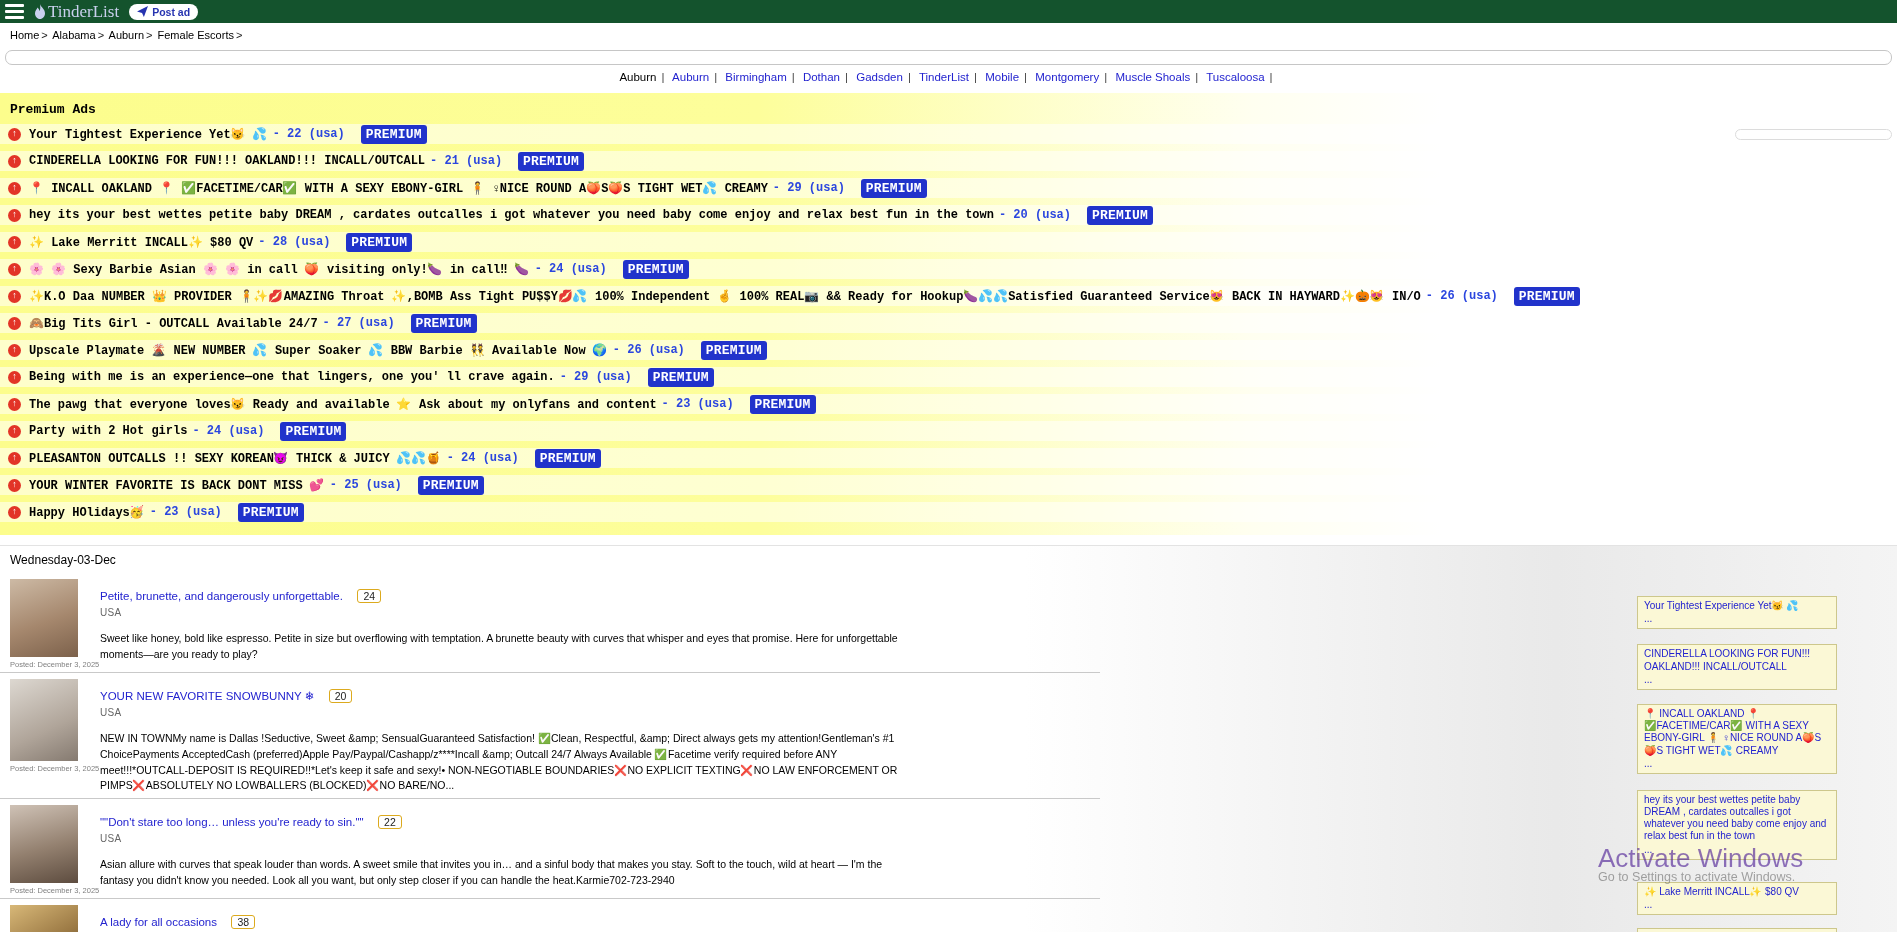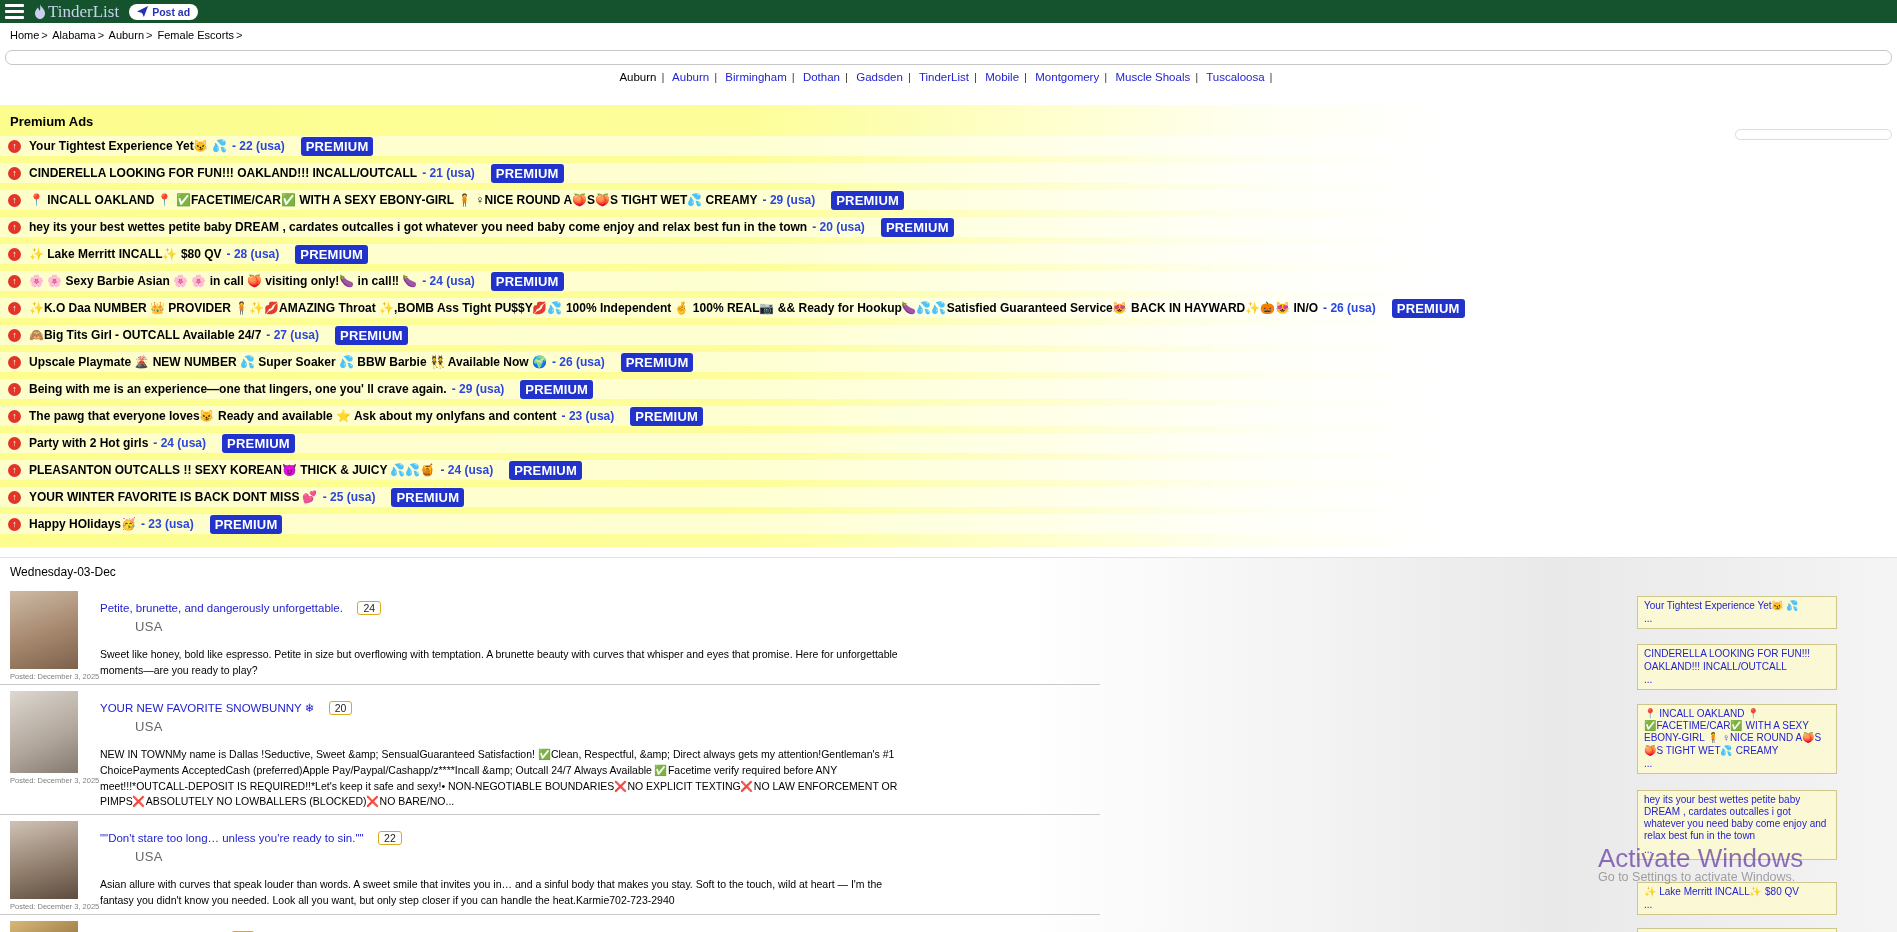--- a/index.html
+++ b/index.html
@@ -19,22 +19,22 @@
   .breadcrumb{font-size:11px;margin:6px 0 0 10px;color:#000;}
   .bc-item{cursor:pointer;}
   .bc-sep{margin:0 2px;color:#222;}
   .searchbox{height:15px;border:1px solid #c6c6c6;border-radius:7px;margin:9px 5px 0;background:#fff;width:1887px;}
   .citynav{text-align:center;font-size:11.5px;margin-top:6px;color:#333;}
   .city-link{color:#2323cf;cursor:pointer;}
   .city-item:first-of-type .city-link{color:#000;}
   .city-sep{margin:0 5px;color:#444;}
 
   
-  .premium{margin-top:22px;padding:2px 0 6px;
-    background:linear-gradient(to right,#fcfd8c 0%,#fdfe9b 40%,#fffff0 66%,#ffffff 76%);}
+  .premium{margin-top:10px;padding:2px 0 6px;
+    background:linear-gradient(to right,#fcfd8c 0%,#fdfe9b 40%,#fffff0 66%,#ffffff 76%);font-family:Liberation Mono, monospace;}
   .premium-title{font-size:13px;font-weight:bold;padding:7px 0 7px 10px;color:#000;}
   .p-row{display:flex;align-items:center;background:rgba(255,255,255,0.55);height:20px;
     margin-bottom:7px;padding-left:8px;font-size:12px;white-space:nowrap;}
   .up-icon{width:13px;height:13px;background:#e23427;color:#fff;border-radius:50%;font-size:9px;
     line-height:13px;text-align:center;margin-right:8px;font-weight:bold;flex:none;}
   .p-title{font-weight:bold;color:#000;cursor:pointer;}
   .p-age{color:#2b46df;font-weight:bold;margin-left:5px;}
   .p-badge{background:#2133cb;color:#fff;font-weight:bold;font-size:13px;padding:2px 5px;
     border-radius:3px;margin-left:16px;flex:none;letter-spacing:.2px;}
 
@@ -50,21 +50,21 @@
   .thumb{width:68px;height:78px;cursor:pointer;}
   .listing:nth-of-type(1) .thumb{background:linear-gradient(160deg,#cdbaa5 0%,#a5876d 55%,#7c614b 100%);}
   .listing:nth-of-type(2) .thumb{height:82px;background:linear-gradient(155deg,#ddd8d1 0%,#b0a59a 60%,#857a70 100%);}
   .listing:nth-of-type(3) .thumb{background:linear-gradient(165deg,#cfc2b6 0%,#93806f 55%,#5d4c3f 100%);}
   .listing:nth-of-type(4) .thumb{background:linear-gradient(150deg,#d8b878 0%,#9c7a45 50%,#4c3a26 100%);}
   .posted{font-size:7.5px;color:#808080;margin-top:3px;white-space:nowrap;}
   .l-main{padding-left:10px;padding-top:7px;}
   .l-title{color:#2323cf;font-size:11.5px;cursor:pointer;}
   .age-badge{display:inline-block;border:1px solid #dcaa1e;border-radius:3px;padding:0 5px;
     font-size:10.5px;color:#222;margin-left:10px;background:#fff;}
-  .l-loc{font-size:13px;color:#666;margin-top:3px;letter-spacing:.3px;margin-left:35px;}
+  .l-loc{font-size:10px;color:#666;margin-top:3px;letter-spacing:.3px;}
   .l-desc{font-size:10.5px;color:#000;margin-top:13px;max-width:812px;line-height:1.5;}
   .l-desc2{font-size:10.5px;color:#000;margin-top:1px;}
 
   
   .sidebar{position:absolute;left:1637px;top:596px;width:200px;z-index:10;}
   .side-box{background:#fbf8d6;border:1px solid #cdc78c;padding:3px 6px;width:200px;
     font-size:10px;line-height:1.22;cursor:pointer;}
   .side-link{color:#2323cf;}
   .side-more{color:#2323cf;margin-top:1px;}
   .side-box:nth-of-type(1){margin-bottom:15px;}

